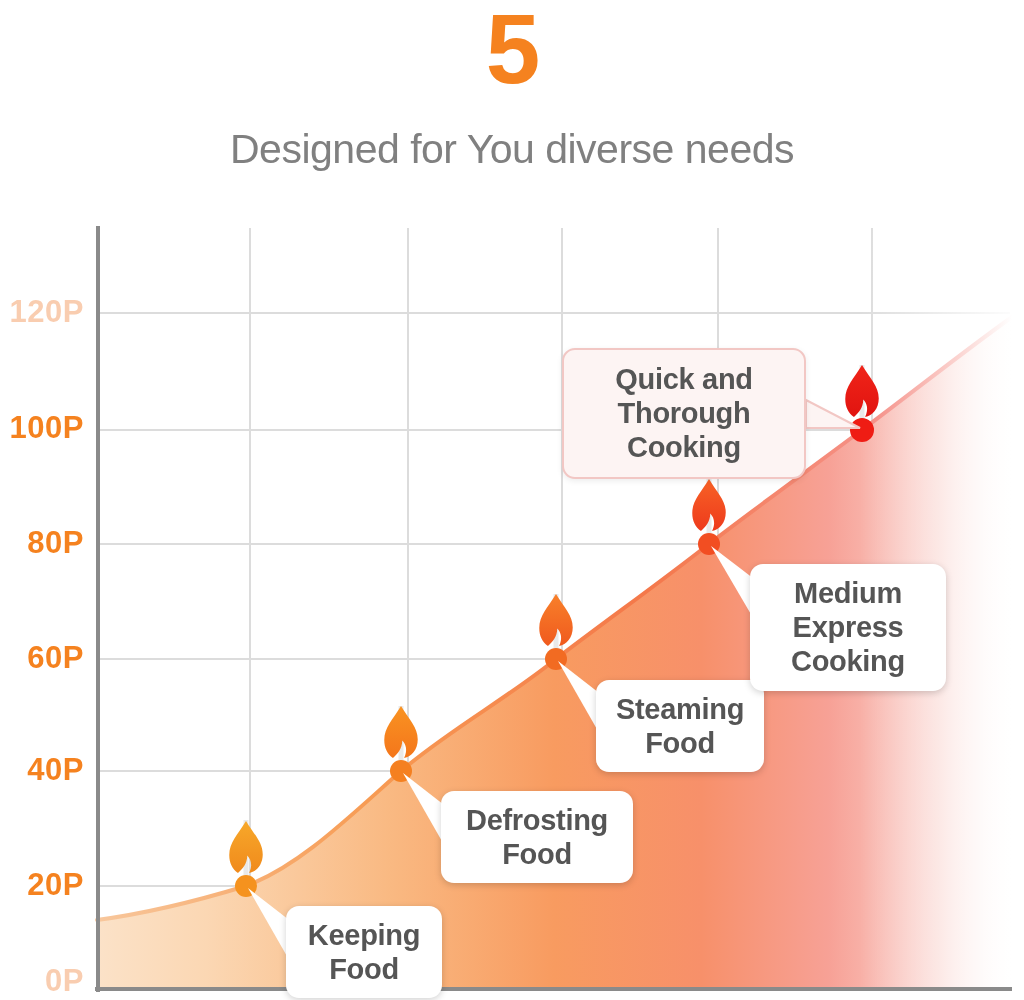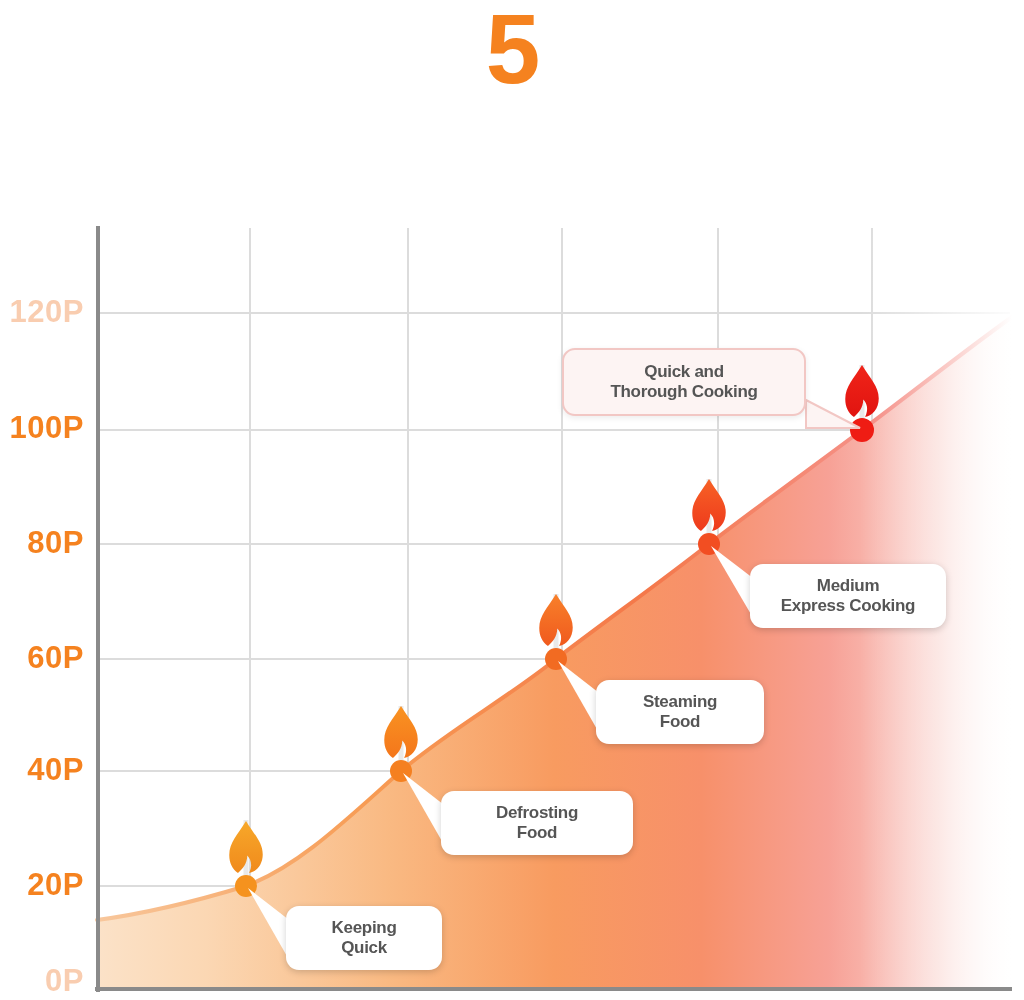--- a/index.html
+++ b/index.html
@@ -41,21 +41,21 @@
   }
   .axis-label.faded { color:#F9CDB0; }
 
   
   .callout {
     position:absolute;
     background:#ffffff;
     border-radius:13px;
     box-shadow:0 2px 7px rgba(0,0,0,0.18);
     color:#555555;
-    font-size:17px;
+    font-size:29px;
     font-weight:bold;
     line-height:1.18;
     text-align:center;
     padding:12px 18px;
     white-space:pre-line;
     letter-spacing:-0.3px;
   }
   .callout.rose {
     background:#FDF4F3;
     border:2px solid #F2C7C4;
@@ -64,20 +64,21 @@
 </style>
 </head>
 <body>
 
 <div id="root">
 
   <div class="header">
     <div class="title-row">
       <span class="title-number">5</span>
     </div>
+    <div class="subtitle">Designed for You diverse needs</div>
   </div>
 
   <div class="chart-wrap">
 
     <svg class="chart-svg" width="1024" height="1000" viewBox="0 0 1024 1000">
       <defs>
         <linearGradient id="areaGrad" x1="0" y1="0" x2="1" y2="0">
           <stop offset="0.00" stop-color="#FBE2C8" stop-opacity="1"></stop>
           <stop offset="0.12" stop-color="#FBD7B3" stop-opacity="1"></stop>
           <stop offset="0.32" stop-color="#F9B982" stop-opacity="1"></stop>
@@ -214,21 +215,21 @@
 
     <div class="axis-label faded" style="top:296px;">120P</div>
     <div class="axis-label" style="top:412px;">100P</div>
     <div class="axis-label" style="top:527px;">80P</div>
     <div class="axis-label" style="top:642px;">60P</div>
     <div class="axis-label" style="top:754px;">40P</div>
     <div class="axis-label" style="top:869px;">20P</div>
     <div class="axis-label faded" style="top:965px;">0P</div>
 
     <div class="callout" style="left:286px; top:906px; width:156px;">Keeping
-Quick</div>
+Food</div>
 
     <div class="callout" style="left:441px; top:791px; width:192px;">Defrosting
 Food</div>
 
     <div class="callout" style="left:596px; top:680px; width:168px;">Steaming
 Food</div>
 
     <div class="callout" style="left:750px; top:564px; width:196px;">Medium
 Express Cooking</div>
 

